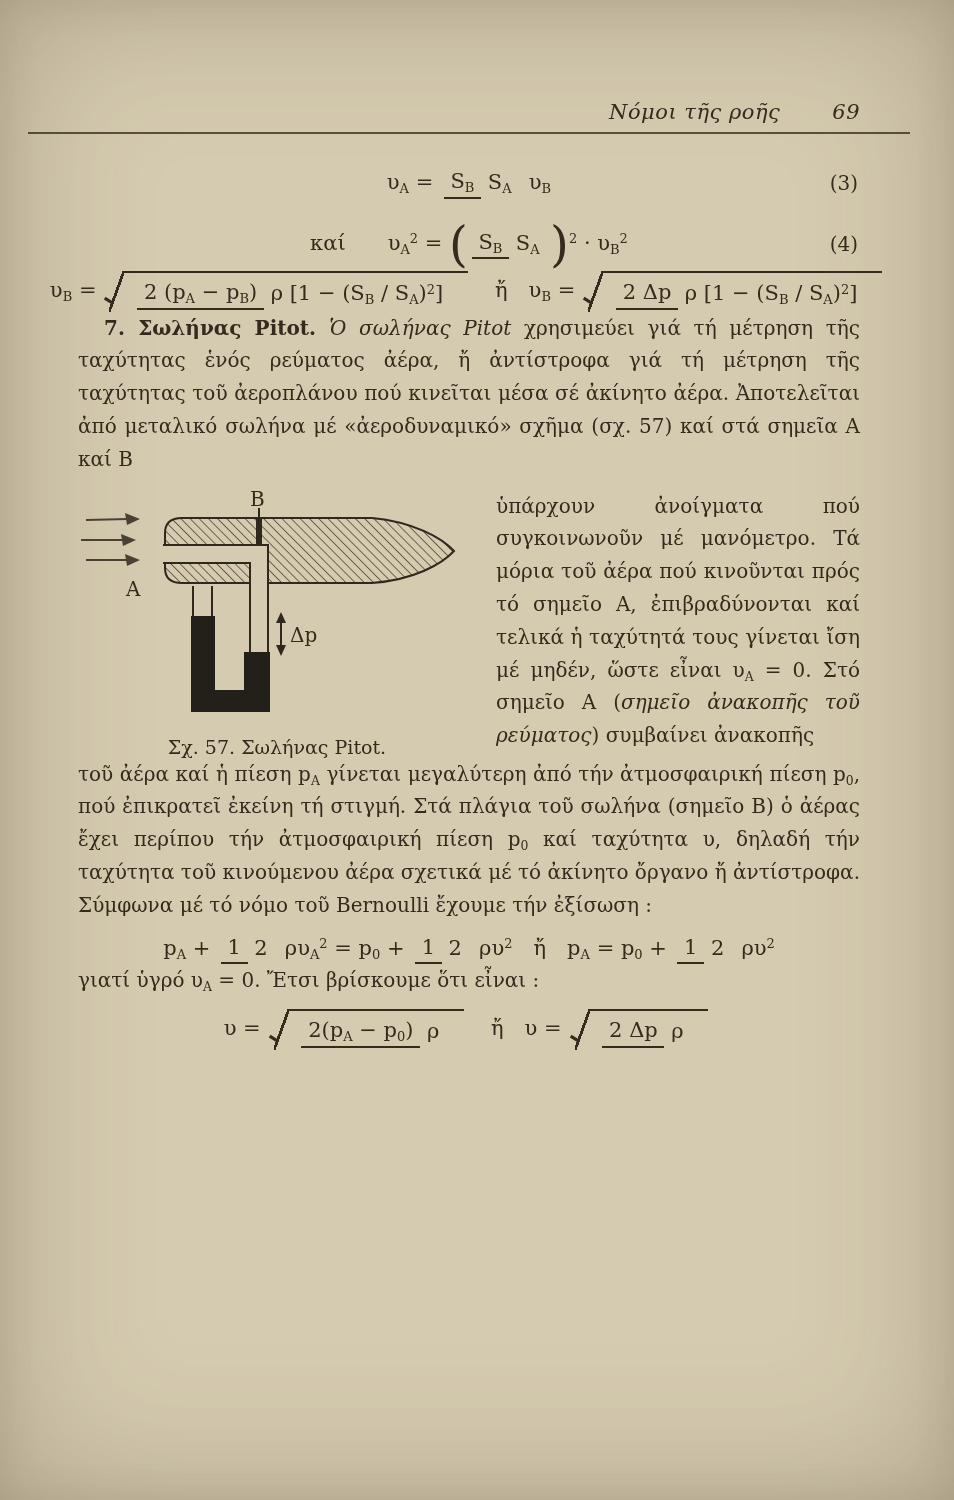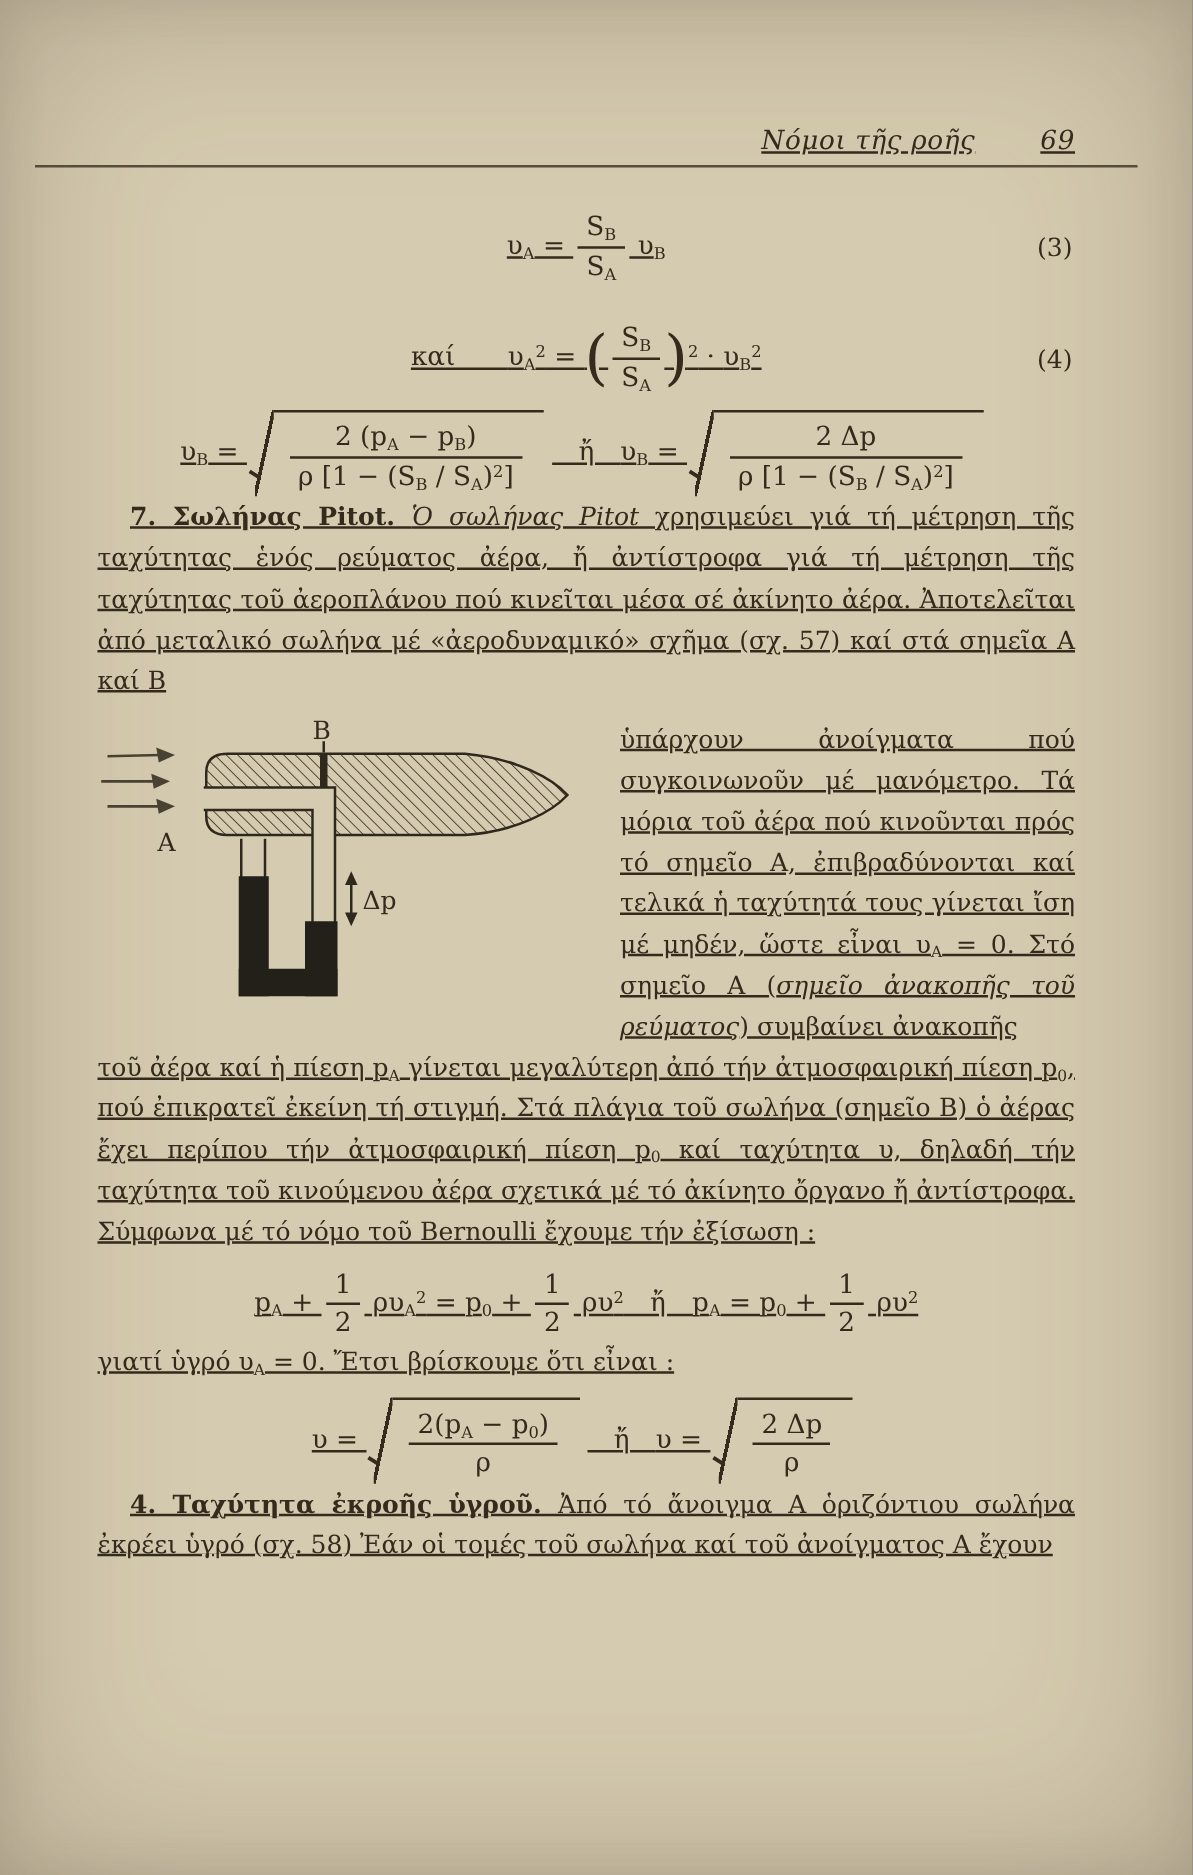--- a/index.html
+++ b/index.html
@@ -4,21 +4,20 @@
 <style>
   html,body{margin:0;padding:0;background:#777;}
   .page{
     position:relative;
     width:954px;height:1500px;
     margin:0 auto;
     background:var(--paper,#d5cbb0);
     color:var(--ink,#342b1d);
     font-family:"DejaVu Serif", serif;
     overflow:hidden;
-    text-decoration:underline;
   }
   .page::after{
     content:"";position:absolute;top:0;left:0;right:0;bottom:0;
     pointer-events:none;
     box-shadow:inset 0 0 150px rgba(72,59,38,.28), inset 0 0 40px rgba(72,59,38,.12);
   }
   .content{padding:100px 94px 0 78px;}
 
   
   .header{display:flex;justify-content:flex-end;align-items:baseline;gap:52px;
@@ -31,21 +30,21 @@
   .i{font-style:italic;}
   .b{font-weight:700;}
   sub{font-size:.62em;vertical-align:-.32em;line-height:0;}
   sup{font-size:.62em;vertical-align:.5em;line-height:0;}
 
   
   .eqrow{position:relative;display:flex;justify-content:center;align-items:center;
          font-size:21px;}
   .eq{display:inline-block;white-space:pre;}
   .eqnum{position:absolute;right:2px;top:50%;transform:translateY(-50%);font-size:20px;}
-  .frac{display:inline-flex;flex-direction:column;vertical-align:middle;
+  .frac{display:inline-flex;flex-direction:row;vertical-align:middle;
         margin:0 .18em;line-height:1.3;text-align:center;}
   .fnum{display:block;padding:0 .32em .06em;border-bottom:2px solid currentColor;}
   .fden{display:block;padding:.06em .32em 0;}
   .bigp{font-size:230%;line-height:0;vertical-align:middle;font-weight:300;}
   .sqrt{display:inline-flex;align-items:stretch;vertical-align:middle;margin:0 .3em;}
   .rad{width:15px;position:relative;flex:none;}
   .rad::after{content:"";position:absolute;top:0;left:0;right:0;bottom:0;
     background:linear-gradient(to bottom right,transparent 45%,currentColor 45%,currentColor 55%,transparent 55%);}
   .rad::before{content:"";position:absolute;left:-5px;bottom:24%;width:9px;height:3px;
     background:currentColor;transform:rotate(32deg);}
@@ -139,33 +138,33 @@
           <g stroke="#2f281c" stroke-width="2" fill="#2f281c">
             <line x1="203" y1="130" x2="203" y2="158"></line>
             <polygon points="203,122 198,133 208,133" stroke="none"></polygon>
             <polygon points="203,166 198,155 208,155" stroke="none"></polygon>
           </g>
 
           <text x="48" y="106" class="figlabel">A</text>
           <text x="172" y="16" class="figlabel">B</text>
           <text x="212" y="152" class="figlabel">Δp</text>
         </svg>
+        <div class="figcap">Σχ. 57. Σωλήνας Pitot.</div>
       </div>
 
       <p class="body coltext"><span>ὑπάρχουν ἀνοίγματα πού συγκοινωνοῦν μέ μανόμετρο. Τά μόρια τοῦ ἀέρα πού κινοῦνται πρός τό σημεῖο Α, ἐπιβραδύνονται καί τελικά ἡ ταχύτητά τους γίνεται ἴση μέ μηδέν, ὥστε εἶναι υ</span><sub>A</sub><span> = 0. Στό σημεῖο Α (</span><span class="i">σημεῖο ἀνακοπῆς τοῦ ρεύματος</span><span>) συμβαίνει ἀνακοπῆς</span></p>
     </div>
 
     <p class="body m-after"><span>τοῦ ἀέρα καί ἡ πίεση p</span><sub>A</sub><span> γίνεται μεγαλύτερη ἀπό τήν ἀτμοσφαιρική πίεση p</span><sub>0</sub><span>, πού ἐπικρατεῖ ἐκείνη τή στιγμή. Στά πλάγια τοῦ σωλήνα (σημεῖο Β) ὁ ἀέρας ἔχει περίπου τήν ἀτμοσφαιρική πίεση p</span><sub>0</sub><span> καί ταχύτητα υ, δηλαδή τήν ταχύτητα τοῦ κινούμενου ἀέρα σχετικά μέ τό ἀκίνητο ὄργανο ἤ ἀντίστροφα. Σύμφωνα μέ τό νόμο τοῦ Bernoulli ἔχουμε τήν ἐξίσωση :</span></p>
 
     <div class="eqrow m-bern">
       <span class="eq"><span>p</span><sub>A</sub><span> + </span><span class="frac"><span class="fnum"><span>1</span></span><span class="fden"><span>2</span></span></span><span> ρυ</span><sub>A</sub><sup>2</sup><span> = p</span><sub>0</sub><span> + </span><span class="frac"><span class="fnum"><span>1</span></span><span class="fden"><span>2</span></span></span><span> ρυ</span><sup>2</sup><span> ἤ </span><span>p</span><sub>A</sub><span> = p</span><sub>0</sub><span> + </span><span class="frac"><span class="fnum"><span>1</span></span><span class="fden"><span>2</span></span></span><span> ρυ</span><sup>2</sup></span>
     </div>
 
     <p class="body m-since"><span>γιατί ὑγρό υ</span><sub>A</sub><span> = 0. Ἔτσι βρίσκουμε ὅτι εἶναι :</span></p>
 
     <div class="eqrow m-out">
       <span class="eq"><span>υ = </span><span class="sqrt"><span class="rad"></span><span class="vinc"><span class="frac"><span class="fnum"><span>2(p</span><sub>A</sub><span> − p</span><sub>0</sub><span>)</span></span><span class="fden"><span>ρ</span></span></span></span></span><span> ἤ </span><span>υ = </span><span class="sqrt"><span class="rad"></span><span class="vinc"><span class="frac"><span class="fnum"><span>2 Δp</span></span><span class="fden"><span>ρ</span></span></span></span></span></span>
     </div>
 
-    <p class="body indent m-sec4"><span class="b">4. Ταχύτητα ἐκροῆς ὑγροῦ. </span><span>Ἀπό τό ἄνοιγμα Α ὁριζόντιου σωλήνα ἐκρέει ὑγρό (σχ. 58) Ἐάν οἱ τομές τοῦ σωλήνα καί τοῦ ἀνοίγματος Α ἔχουν</span></p>
 
   </div>
 </div>
 
 </body></html>

